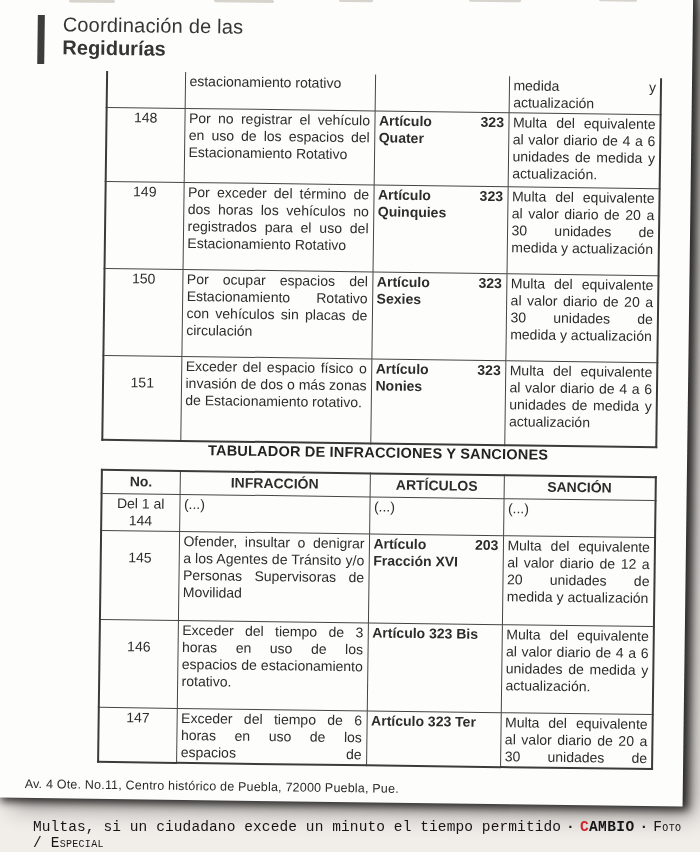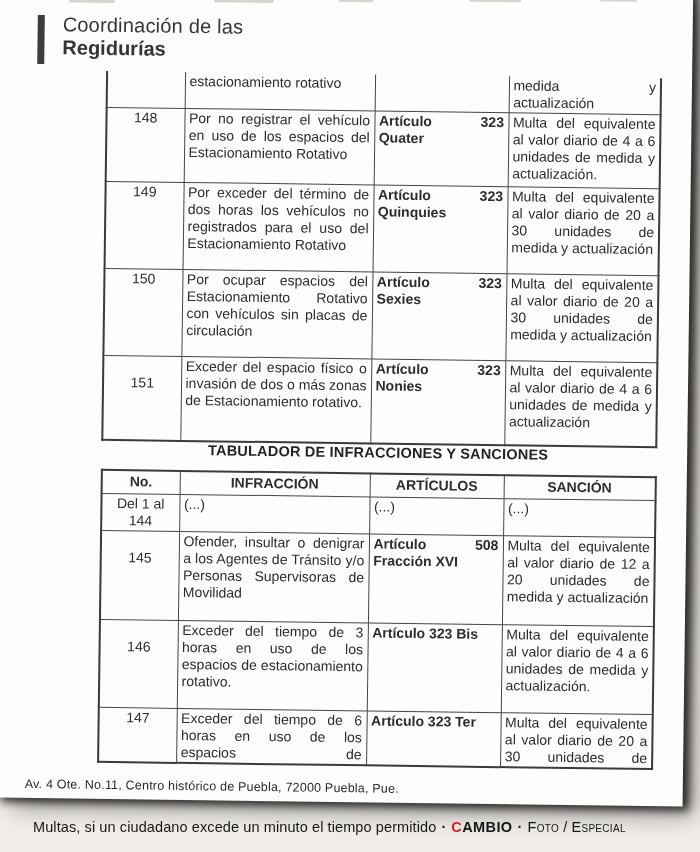--- a/index.html
+++ b/index.html
@@ -48,21 +48,21 @@
     font-weight:700;font-size:14.5px;letter-spacing:.2px;color:#232323;
   }
 
   .address{
     position:absolute;left:36px;top:807px;font-size:12.5px;color:#2a2a2a;letter-spacing:.2px;
   }
 
   
   .caption{
     position:absolute;left:33px;top:819px;width:660px;
-    font-size:14.5px;color:#161616;letter-spacing:.1px;
+    font-size:14.5px;color:#161616;letter-spacing:.1px;font-family:Liberation Mono, monospace;
   }
   .caption .sep{margin:0 5px;font-weight:700;}
   .caption .brand{font-weight:700;letter-spacing:.4px;}
   .caption .brand-c{color:#cf2128;}
   .caption .sc{font-variant:small-caps;letter-spacing:.3px;}
 </style>
 </head>
 <body>
 
 <div class="page">
@@ -170,21 +170,21 @@
             </div>
       </td>
       <td>(...)</td>
     </tr>
     <tr style="height:89px">
       <td class="cell-no" style="padding-top:18px">145</td>
       <td class="cell-text">Ofender, insultar o denigrar a los Agentes de Tránsito y/o Personas Supervisoras de Movilidad</td>
       <td class="art">
         <div class="line1">
               <span>Artículo</span>
-              <span>508</span>
+              <span>203</span>
             </div>
         <div class="line2">Fracción XVI</div>
       </td>
       <td class="cell-text">Multa del equivalente al valor diario de 12 a 20 unidades de medida y actualización</td>
     </tr>
     <tr style="height:88px">
       <td class="cell-no" style="padding-top:18px">146</td>
       <td class="cell-text">Exceder del tiempo de 3 horas en uso de los espacios de estacionamiento rotativo.</td>
       <td class="art">
         <div class="line1">

